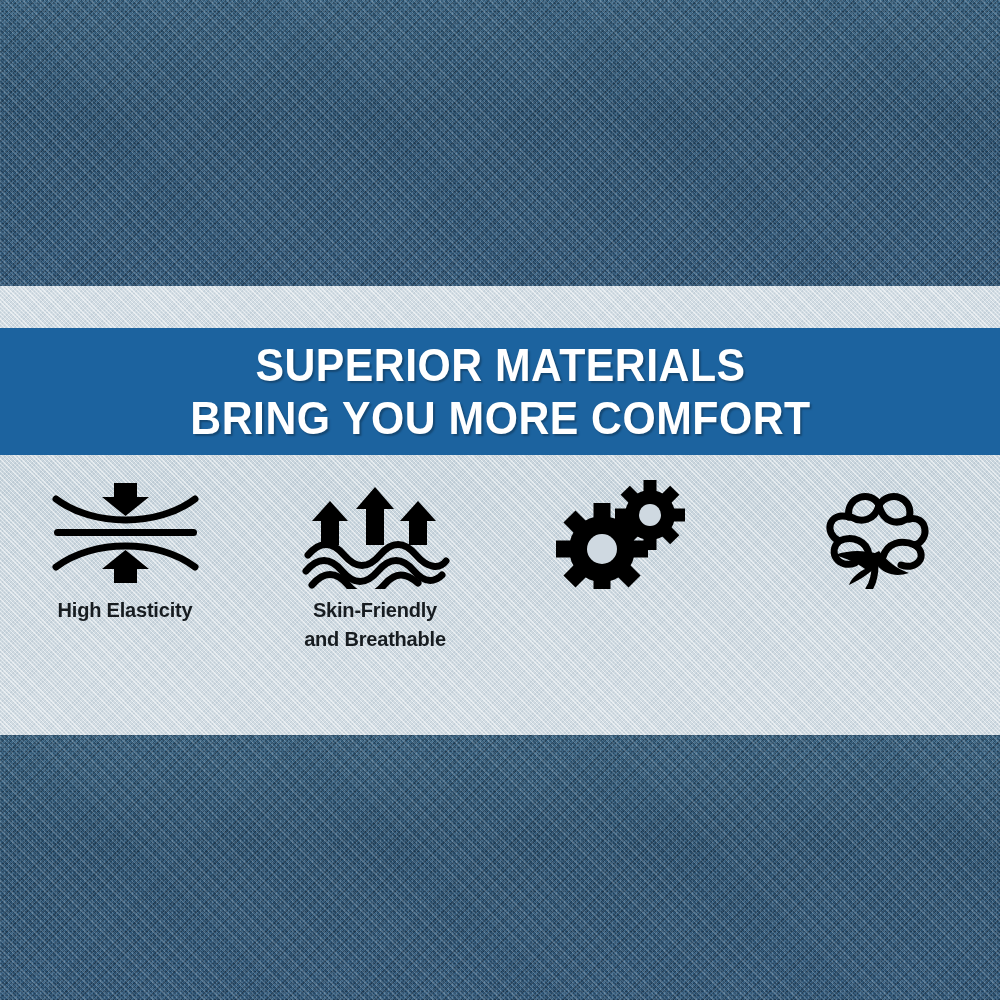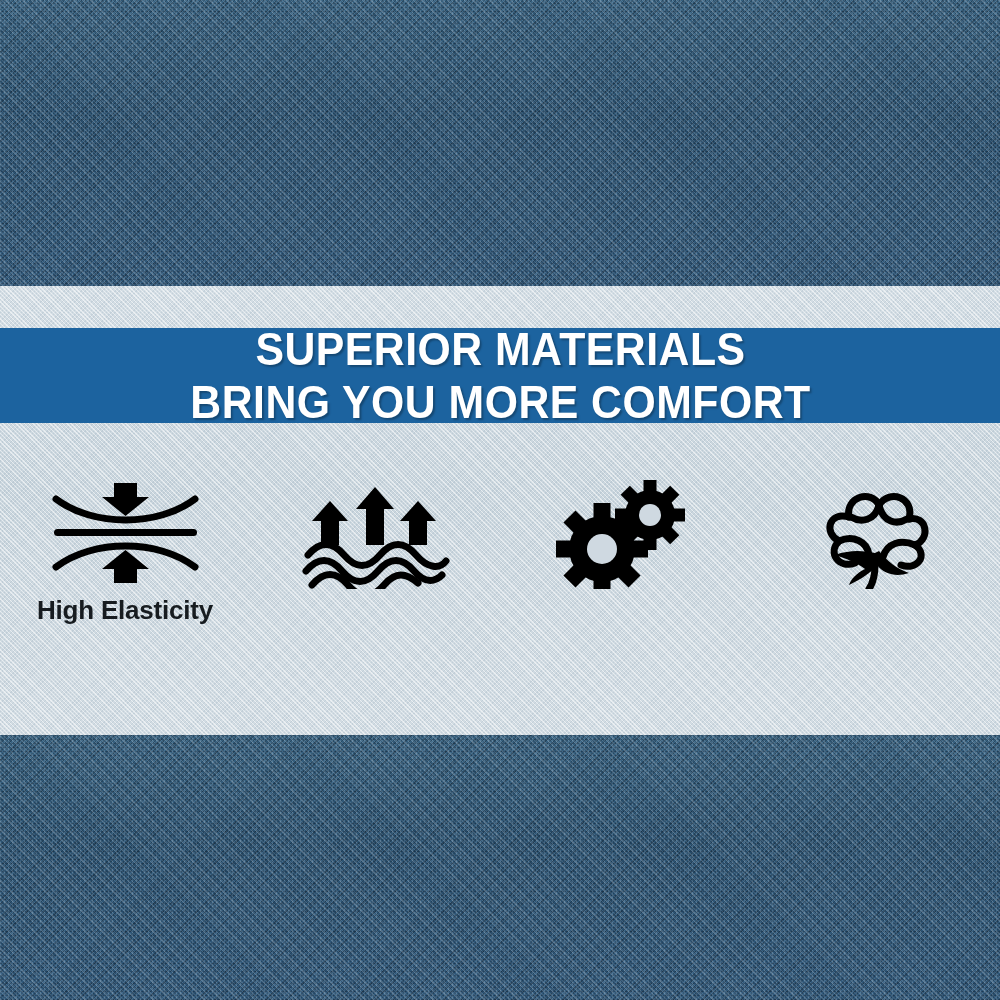--- a/index.html
+++ b/index.html
@@ -59,21 +59,21 @@
         rgba(255,255,255,0.55) 0px, rgba(255,255,255,0.55) 1px,
         rgba(0,0,0,0) 1px, rgba(0,0,0,0) 3px),
       repeating-linear-gradient(-45deg,
         rgba(120,145,165,0.16) 0px, rgba(120,145,165,0.16) 1px,
         rgba(0,0,0,0) 1px, rgba(0,0,0,0) 3px),
       linear-gradient(180deg,#d3dde4 0%, #c9d5dd 45%, #d2dce3 100%);
   }
 
   
   #headline-banner {
-    position:absolute; left:0; top:328px; width:1000px; height:95px;
+    position:absolute; left:0; top:328px; width:1000px; height:127px;
     background:#1c639f;
     display:flex; flex-direction:column;
     align-items:center; justify-content:center;
   }
   .headline-line {
     color:#ffffff;
     font-family:"Liberation Sans Narrow","Liberation Sans", sans-serif;
     font-weight:bold;
     font-size:46px;
     line-height:53px;
@@ -97,21 +97,21 @@
   .feature-icon {
     height:110px;
     display:flex; align-items:center; justify-content:center;
   }
   .feature-label {
     margin-top:8px;
     text-align:center;
     color:#171c20;
     font-family:"Liberation Sans", sans-serif;
     font-weight:bold;
-    font-size:26px;
+    font-size:20px;
     line-height:29px;
     letter-spacing:-0.2px;
     white-space:pre-line;
   }
 </style>
 </head>
 <body>
 
 <div id="poster">
 
@@ -154,20 +154,22 @@
 
           <path d="M118 24 L136 44 h-9 v24 h-18 V44 h-9 z" fill="#000"></path>
 
           <path d="M8 78 C20 64, 32 64, 44 78 S68 92, 80 78 S104 64, 116 78 S140 92, 146 84" stroke="#000" stroke-width="7" fill="none" stroke-linecap="round" stroke-linejoin="round"></path>
 
           <path d="M6 94 C18 80, 30 80, 42 94 S66 108, 78 94 S102 80, 114 94 S136 104, 142 98" stroke="#000" stroke-width="7" fill="none" stroke-linecap="round" stroke-linejoin="round"></path>
 
           <path d="M12 108 C24 94, 36 94, 48 108 S72 122, 84 108 S106 96, 118 106" stroke="#000" stroke-width="7" fill="none" stroke-linecap="round" stroke-linejoin="round"></path>
         </svg>
       </div>
+      <div class="feature-label">Skin-Friendly
+and Breathable</div>
     </div>
 
     <div class="feature">
       <div class="feature-icon">
         <svg width="150" height="112" viewBox="0 0 150 112" aria-hidden="true">
 
           <g transform="translate(100,38)">
             <g>
               <rect x="-6.5" y="-35" width="13" height="16" fill="#000"></rect>
               <rect x="-6.5" y="19" width="13" height="16" fill="#000"></rect>

